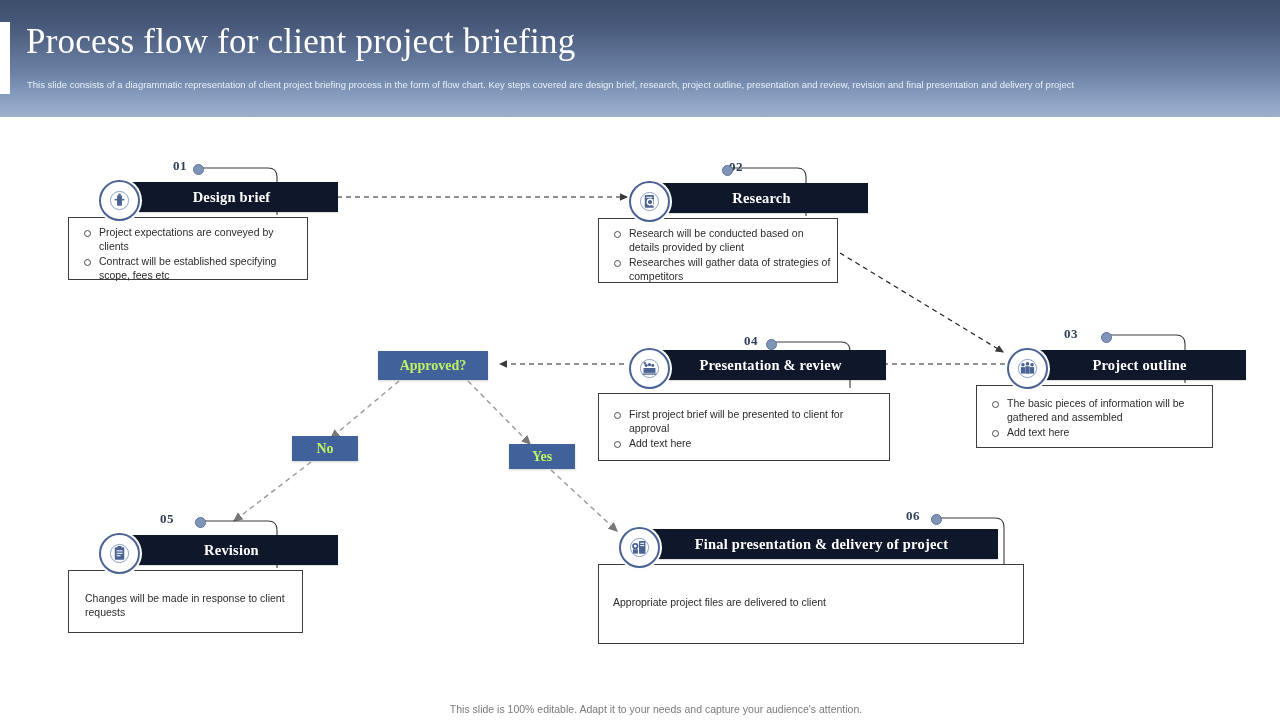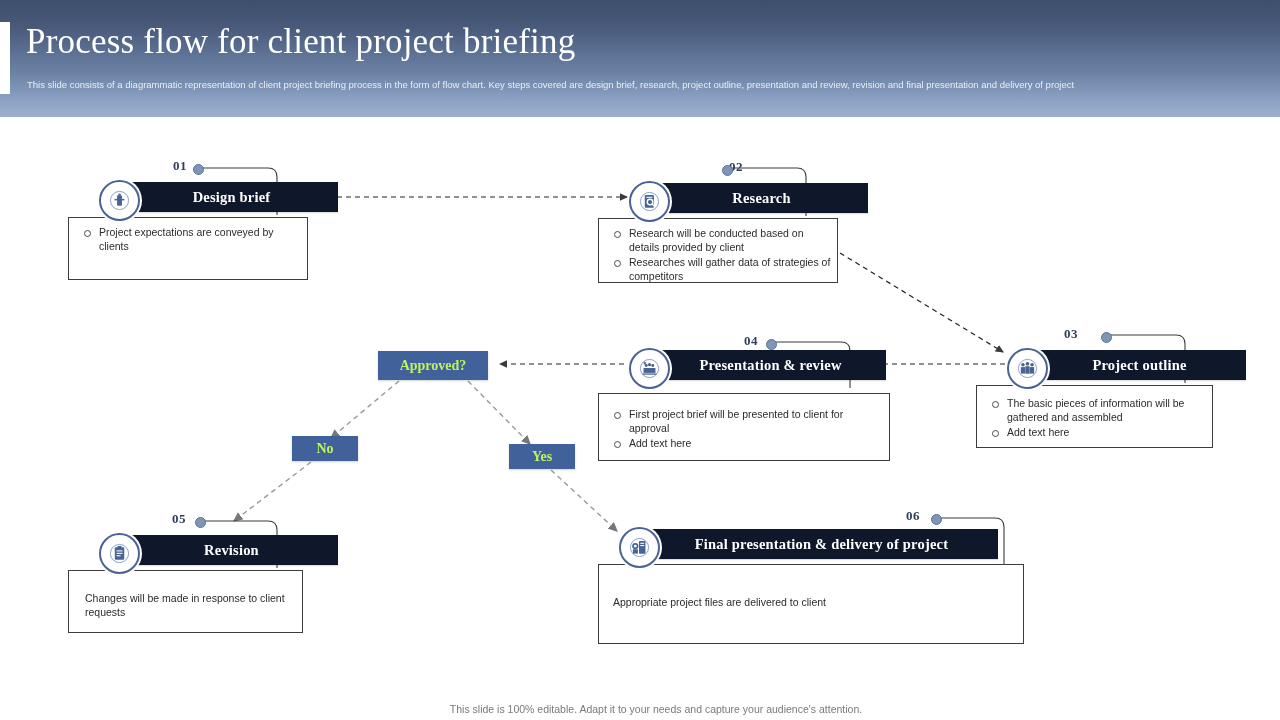--- a/index.html
+++ b/index.html
@@ -150,20 +150,21 @@
         <circle cx="12" cy="12" r="10.4" fill="none" stroke="#7e97c2" stroke-width="1"></circle>
         <rect x="9.2" y="6" width="5.6" height="12" rx="1.2" fill="#4a6394"></rect>
         <rect x="6.4" y="10.2" width="11.2" height="1.7" fill="#4a6394"></rect>
         <rect x="10.6" y="4.2" width="2.8" height="2.1" fill="#4a6394"></rect>
       </svg>
     </div>
     <div class="titlebar" style="left:57px;top:22px;width:213px;">Design brief</div>
     <div class="bodybox" style="left:0px;top:57px;width:240px;height:63px;padding:8px 6px;">
       <ul>
         <li><span class="bul"></span><span>Project expectations are conveyed by clients</span></li>
+        <li><span class="bul"></span><span>Contract will be established specifying scope, fees etc</span></li>
       </ul>
     </div>
   </div>
 
   <div class="node" style="left:598px;top:161px;width:250px;">
     <div class="num" style="left:103px;margin-left:28px;">02</div>
     <div class="dot" style="left:124px;"></div>
     <div class="iconcircle" style="left:31px;top:20px;">
       <svg width="21" height="21" viewBox="0 0 24 24">
         <circle cx="12" cy="12" r="10.4" fill="none" stroke="#7e97c2" stroke-width="1"></circle>
@@ -222,21 +223,21 @@
     <div class="titlebar" style="left:57px;top:15px;width:231px;">Presentation &amp; review</div>
     <div class="bodybox" style="left:0px;top:58px;width:292px;height:68px;padding:14px 6px;">
       <ul>
         <li><span class="bul"></span><span>First project brief will be presented to client for approval</span></li>
         <li><span class="bul"></span><span>Add text here</span></li>
       </ul>
     </div>
   </div>
 
   <div class="node" style="left:68px;top:513px;width:250px;">
-    <div class="num" style="left:104px;text-align:center;">05</div>
+    <div class="num" style="left:92px;text-align:center;">05</div>
     <div class="dot" style="left:127px;"></div>
     <div class="iconcircle" style="left:31px;top:20px;">
       <svg width="21" height="21" viewBox="0 0 24 24">
         <circle cx="12" cy="12" r="10.4" fill="none" stroke="#7e97c2" stroke-width="1"></circle>
         <rect x="6.6" y="4.8" width="10.8" height="14.4" rx="1.2" fill="#4a6394"></rect>
         <rect x="9.6" y="3.4" width="4.8" height="2.6" rx=".8" fill="#4a6394"></rect>
         <rect x="8.6" y="8.4" width="6.8" height="1.2" fill="#ffffff"></rect>
         <rect x="8.6" y="11.2" width="6.8" height="1.2" fill="#ffffff"></rect>
         <rect x="8.6" y="14" width="4.6" height="1.2" fill="#ffffff"></rect>
       </svg>

